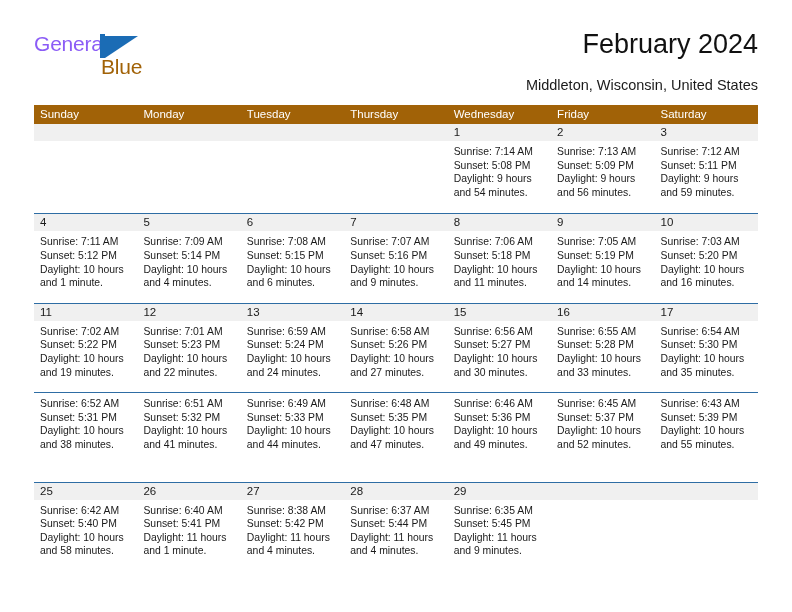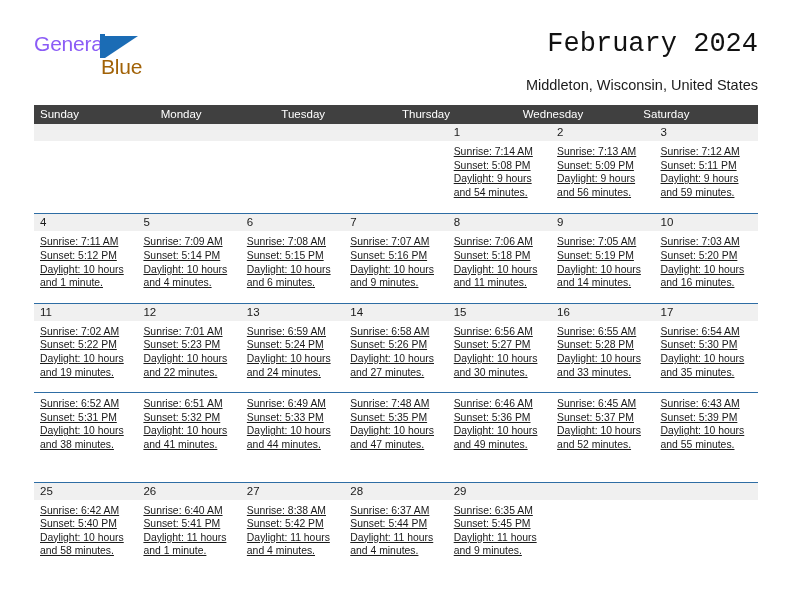--- a/index.html
+++ b/index.html
@@ -86,41 +86,40 @@
     position: absolute;
     right: 0;
     top: 0;
     text-align: right;
   }
   .cal-title {
     font-size: 27px;
     color: #111111;
     line-height: 32px;
     white-space: nowrap;
-    font-family: Liberation Mono, monospace;
   }
   .cal-subtitle {
     margin-top: 16px;
     font-size: 14.5px;
     color: #1a1a1a;
     line-height: 18px;
     white-space: nowrap;
   }
 
   
   .calendar {
     position: absolute;
     left: 34px;
     top: 105px;
     width: 724px;
   }
 
   .dow-row {
     display: flex;
-    background: #404040;
+    background: #a16207;
     height: 19px;
   }
   .dow-cell {
     flex: 1 1 0;
     font-size: 11.5px;
     color: #ffffff;
     line-height: 19px;
     padding-left: 6px;
     box-sizing: border-box;
     white-space: nowrap;
@@ -144,21 +143,20 @@
     flex: 1 1 0;
     font-size: 11.5px;
     color: #1a1a1a;
     line-height: 17px;
     padding-left: 6px;
     box-sizing: border-box;
   }
   .detail-band {
     display: flex;
     background: #ffffff;
-    text-decoration: underline;
   }
   .detail-cell {
     flex: 1 1 0;
     padding: 4px 7px 0 6px;
     box-sizing: border-box;
     font-size: 10.4px;
     line-height: 13.6px;
     color: #1a1a1a;
   }
   .detail-cell .ln {
@@ -188,20 +186,21 @@
 
   </div>
 
   <div class="calendar">
     <div class="dow-row">
         <div class="dow-cell">Sunday</div>
         <div class="dow-cell">Monday</div>
         <div class="dow-cell">Tuesday</div>
         <div class="dow-cell">Thursday</div>
         <div class="dow-cell">Wednesday</div>
+        <div class="dow-cell">Friday</div>
         <div class="dow-cell">Saturday</div>
       </div>
     <div class="weeks">
         <div class="week-row">
           <div class="daynum-band">
             <div class="daynum"></div>
             <div class="daynum"></div>
             <div class="daynum"></div>
             <div class="daynum"></div>
             <div class="daynum">1</div>
@@ -377,21 +376,21 @@
               <div class="ln">Daylight: 10 hours</div>
               <div class="ln">and 41 minutes.</div>
             </div>
             <div class="detail-cell">
               <div class="ln">Sunrise: 6:49 AM</div>
               <div class="ln">Sunset: 5:33 PM</div>
               <div class="ln">Daylight: 10 hours</div>
               <div class="ln">and 44 minutes.</div>
             </div>
             <div class="detail-cell">
-              <div class="ln">Sunrise: 7:48 AM</div>
+              <div class="ln">Sunrise: 6:48 AM</div>
               <div class="ln">Sunset: 5:35 PM</div>
               <div class="ln">Daylight: 10 hours</div>
               <div class="ln">and 47 minutes.</div>
             </div>
             <div class="detail-cell">
               <div class="ln">Sunrise: 6:46 AM</div>
               <div class="ln">Sunset: 5:36 PM</div>
               <div class="ln">Daylight: 10 hours</div>
               <div class="ln">and 49 minutes.</div>
             </div>

